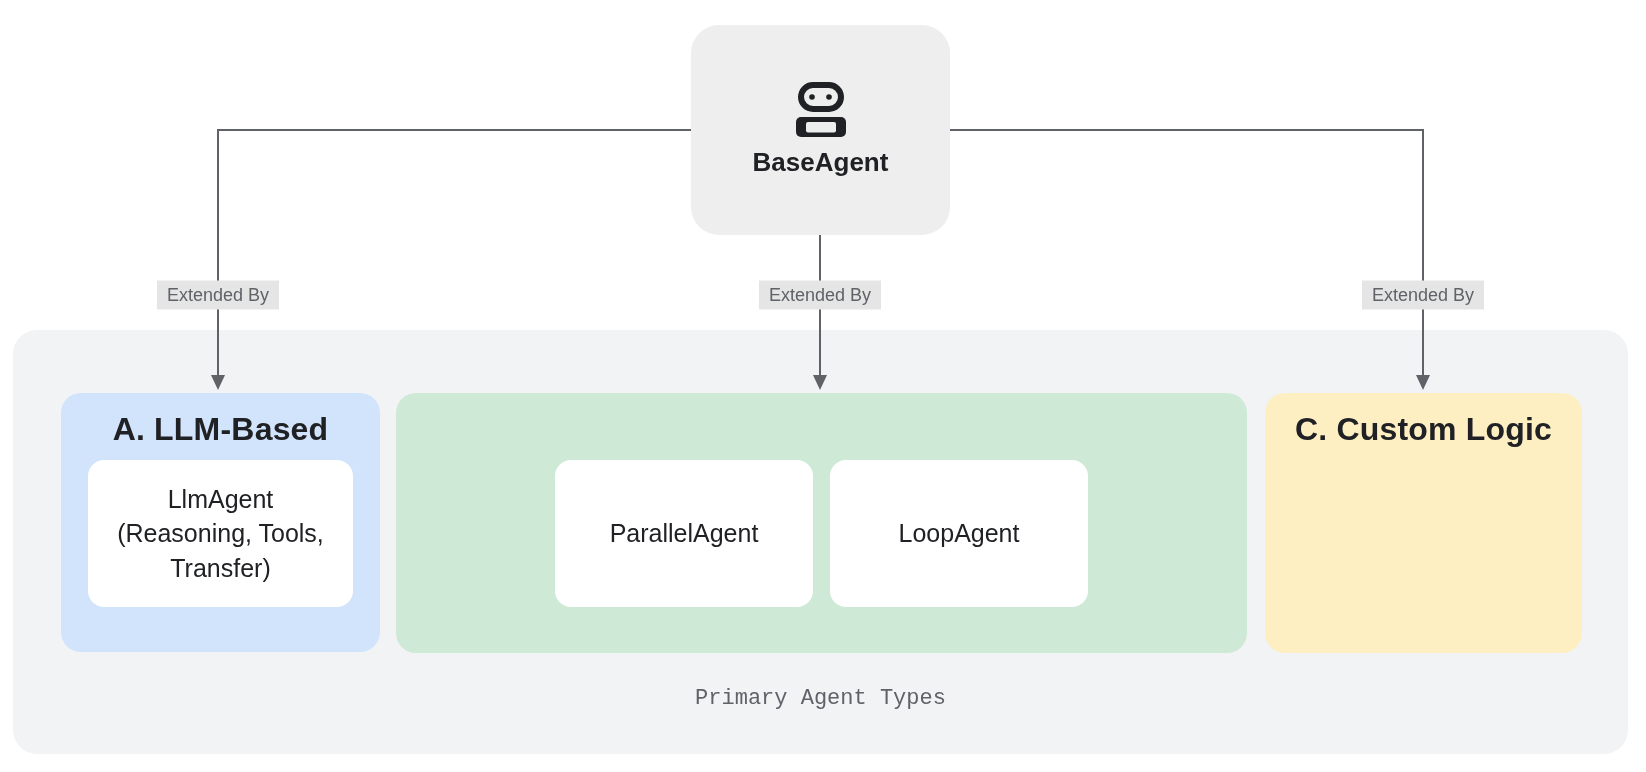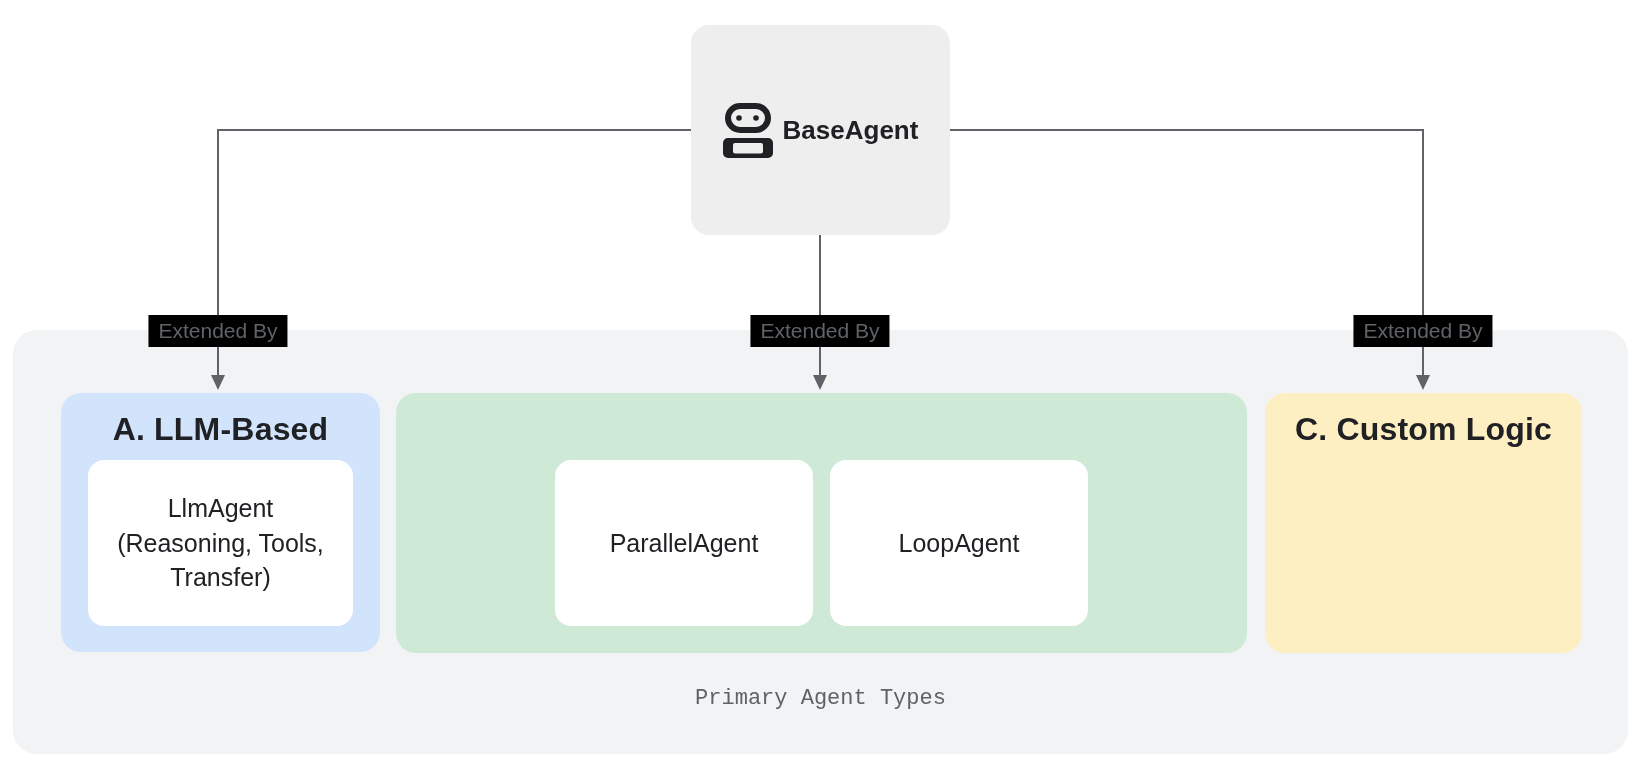--- a/index.html
+++ b/index.html
@@ -32,38 +32,37 @@
     border-top: 15px solid #5f6368;
     z-index: 1;
   }
   #ah-left   { left: 211px;  top: 375px; }
   #ah-center { left: 813px;  top: 375px; }
   #ah-right  { left: 1416px; top: 375px; }
 
   .edge-label {
     position: absolute; top: 295px;
     transform: translate(-50%, -50%);
-    background: #000000;
+    background: #e5e5e5;
     padding: 4px 10px;
-    font-size: 21px; color: #5f6368;
+    font-size: 18px; color: #5f6368;
     white-space: nowrap;
     z-index: 3;
-    margin-top: 36px;
   }
   #el-left   { left: 218px; }
   #el-center { left: 820px; }
   #el-right  { left: 1423px; }
 
   
   .base-box {
     position: absolute; left: 691px; top: 25px;
     width: 259px; height: 210px;
     background: #eeeeee;
-    border-radius: 18px;
-    display: flex; flex-direction: row;
+    border-radius: 28px;
+    display: flex; flex-direction: column;
     align-items: center; justify-content: center;
     gap: 10px;
     z-index: 2;
   }
   .base-label {
     font-size: 26px; font-weight: bold; color: #202124;
   }
 
   
   .panel {
@@ -98,21 +97,21 @@
     font-size: 32px; font-weight: bold; color: #202124;
     letter-spacing: 0.2px;
   }
   .cards {
     position: absolute; left: 0; right: 0; top: 67px;
     display: flex; justify-content: center; gap: 17px;
   }
   .card {
     background: #ffffff;
     border-radius: 16px;
-    height: 166px;
+    height: 147px;
     display: flex; align-items: center; justify-content: center;
     text-align: center;
     font-size: 25px; color: #202124;
     line-height: 1.38;
     white-space: pre-line;
     box-sizing: border-box;
     padding: 0 10px;
   }
   .card-a { width: 265px; }
   .card-b { width: 258px; }

